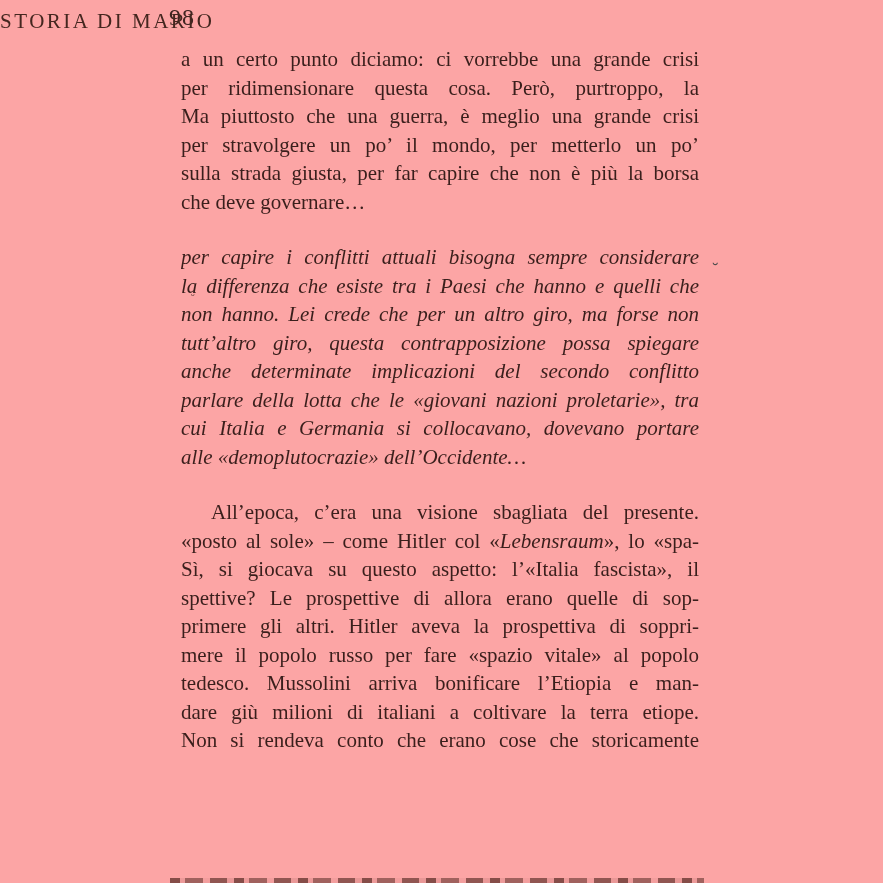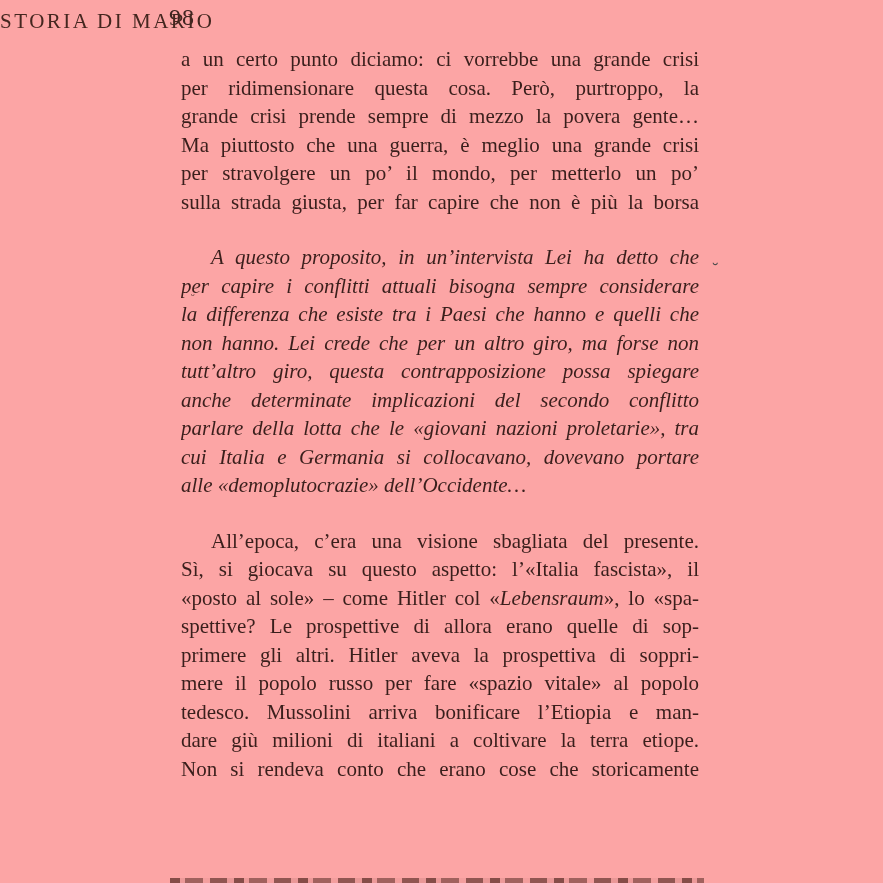--- a/index.html
+++ b/index.html
@@ -112,42 +112,41 @@
   <div class="running-head">
     <div class="page-number">98</div>
     <div class="running-title">STORIA DI MARIO</div>
   </div>
 
   <div class="text-block">
 
     <div class="paragraph">
       <div class="line">a un certo punto diciamo: ci vorrebbe una grande crisi</div>
       <div class="line">per ridimensionare questa cosa. Però, purtroppo, la</div>
-      <div class="line">grande crisi prende sempre di mezzo la povera gente…</div>
       <div class="line">Ma piuttosto che una guerra, è meglio una grande crisi</div>
       <div class="line">per stravolgere un po’ il mondo, per metterlo un po’</div>
       <div class="line">sulla strada giusta, per far capire che non è più la borsa</div>
+      <div class="line last">che deve governare…</div>
     </div>
 
     <div class="paragraph italic">
-      <div class="line indent">A questo proposito, in un’intervista Lei ha detto che</div>
       <div class="line">per capire i conflitti attuali bisogna sempre considerare</div>
       <div class="line">la differenza che esiste tra i Paesi che hanno e quelli che</div>
       <div class="line">non hanno. Lei crede che per un altro giro, ma forse non</div>
       <div class="line">tutt’altro giro, questa contrapposizione possa spiegare</div>
       <div class="line">anche determinate implicazioni del secondo conflitto</div>
       <div class="line">parlare della lotta che le «giovani nazioni proletarie», tra</div>
       <div class="line">cui Italia e Germania si collocavano, dovevano portare</div>
       <div class="line last">alle «demoplutocrazie» dell’Occidente…</div>
     </div>
 
     <div class="paragraph">
       <div class="line indent">All’epoca, c’era una visione sbagliata del presente.</div>
+      <div class="line"><span>«posto al sole» – come Hitler col «</span><span class="inline-italic">Lebensraum</span><span>», lo «spa-</span></div>
       <div class="line">Sì, si giocava su questo aspetto: l’«Italia fascista», il</div>
-      <div class="line"><span>«posto al sole» – come Hitler col «</span><span class="inline-italic">Lebensraum</span><span>», lo «spa-</span></div>
       <div class="line">spettive? Le prospettive di allora erano quelle di sop-</div>
       <div class="line">primere gli altri. Hitler aveva la prospettiva di soppri-</div>
       <div class="line">mere il popolo russo per fare «spazio vitale» al popolo</div>
       <div class="line">tedesco. Mussolini arriva bonificare l’Etiopia e man-</div>
       <div class="line">dare giù milioni di italiani a coltivare la terra etiope.</div>
       <div class="line">Non si rendeva conto che erano cose che storicamente</div>
     </div>
 
   </div>
 

